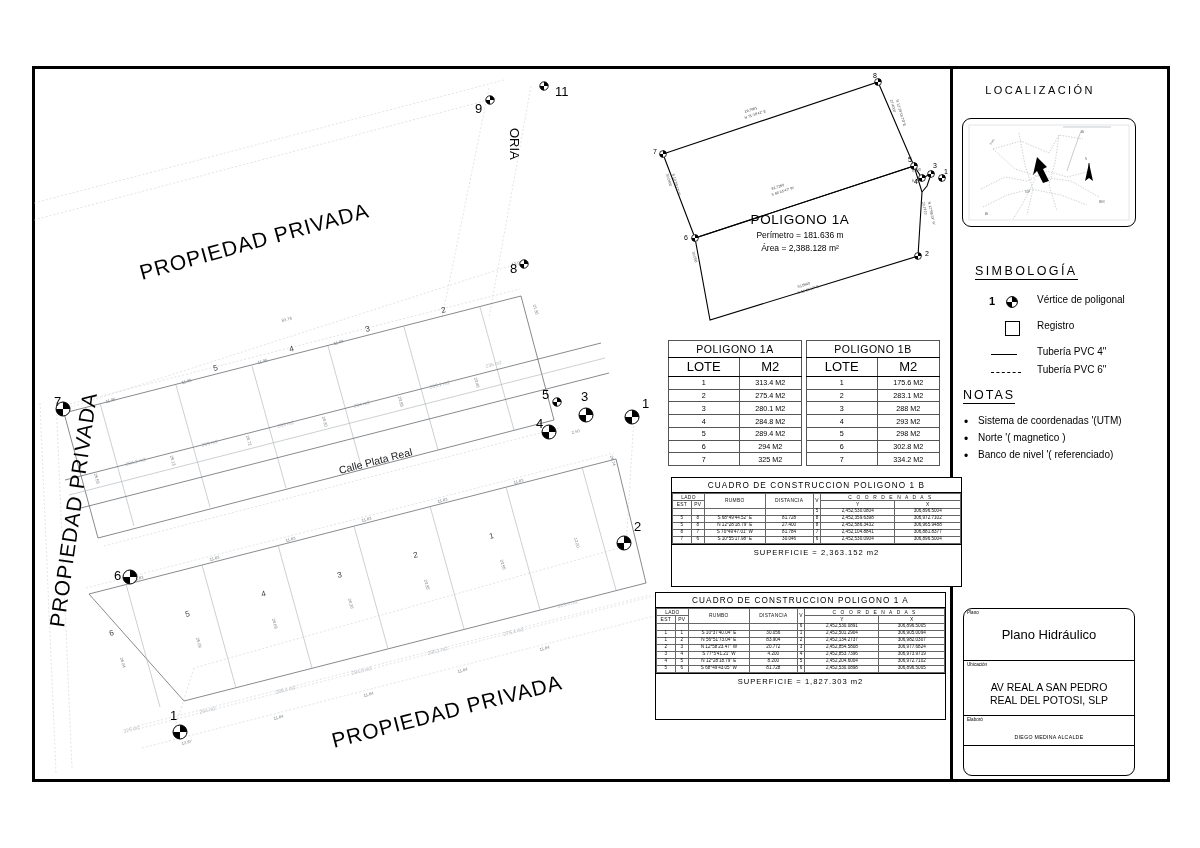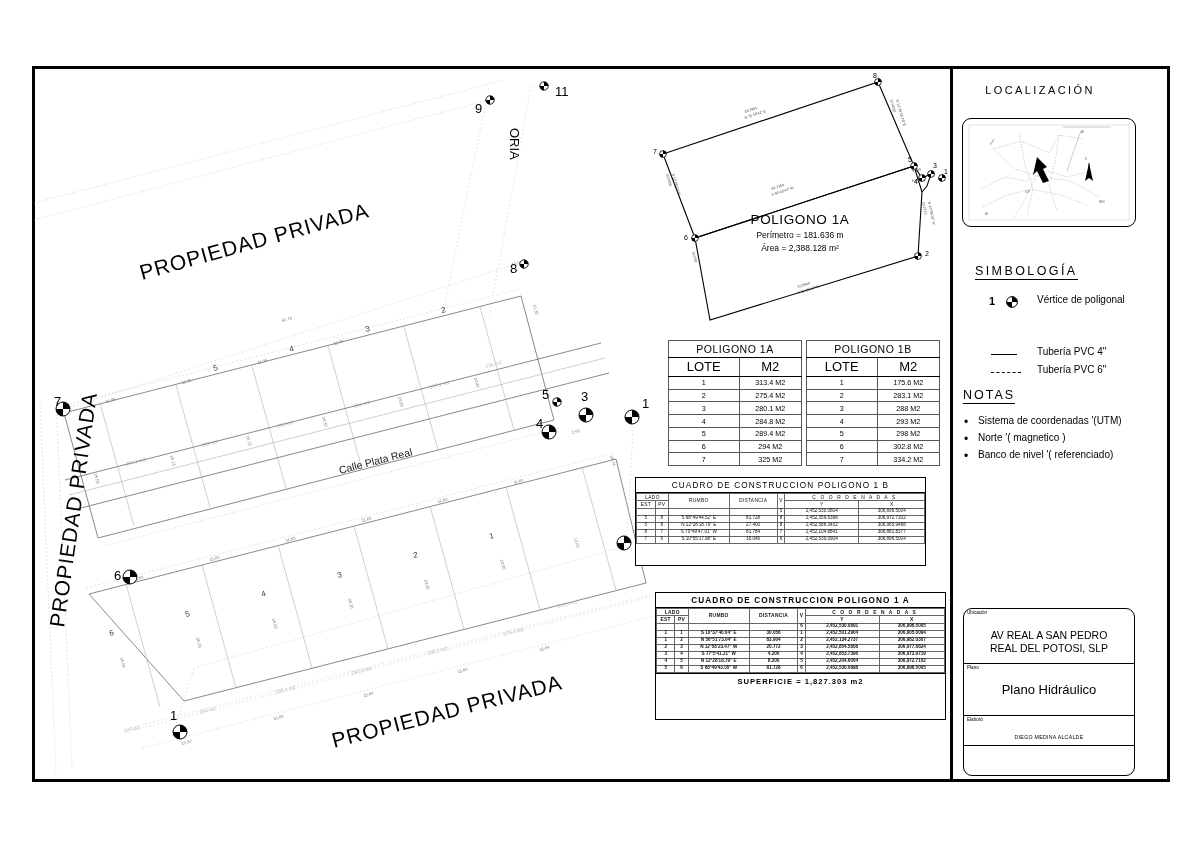--- a/index.html
+++ b/index.html
@@ -29,22 +29,22 @@
 
   
   .lote-wrap{position:absolute;left:668px;top:340px;width:272px;display:flex;gap:4px;}
   .lote-tbl{border:1.4px solid #000;border-collapse:collapse;width:134px;background:#fff;}
   .lote-tbl td,.lote-tbl th{border:.7px solid #555;font-size:7.2px;text-align:center;padding:1.4px 0;font-family:"Liberation Sans",sans-serif;font-weight:normal;}
   .lote-tbl .hdr td{font-size:10.5px;letter-spacing:.5px;padding:2px 0;border-bottom:1.2px solid #000;}
   .lote-tbl .sub td{font-size:13px;border-bottom:1.1px solid #000;}
 
   
   .cc{position:absolute;border:1.6px solid #000;background:#fff;box-sizing:border-box;}
-  #cc-b{left:635px;top:477px;width:291px;height:89px;}
-  #cc-a{left:655px;top:592px;width:291px;height:128px;font-weight:bold;}
+  #cc-b{left:671px;top:477px;width:291px;height:110px;}
+  #cc-a{left:655px;top:592px;width:291px;height:128px;}
   .cc-title{text-align:center;font-size:8.2px;letter-spacing:1.1px;padding:2.5px 0 2.5px;border-bottom:1px solid #000;font-family:"Liberation Sans",sans-serif;}
   .cc-tbl{border-collapse:collapse;width:100%;}
   .cc-tbl td{border:.6px solid #666;font-size:4.6px;text-align:center;padding:.6px 0;color:#111;font-family:"Liberation Sans",sans-serif;line-height:1.05;}
   .cc-tbl td.hd{font-size:4.9px;letter-spacing:.3px;}
   .cc-tbl td.coordhd{letter-spacing:1.6px;}
   .cc-sup{text-align:center;font-size:7.6px;letter-spacing:1px;padding:3px 0 3px;border-top:1px solid #000;font-family:"Liberation Sans",sans-serif;}
 
   
   .rp-title{position:absolute;left:0;right:0;text-align:center;font-size:11px;letter-spacing:2.4px;font-family:"Liberation Sans",sans-serif;}
   #loc-title{top:84px;}
@@ -444,20 +444,21 @@
             <td>7</td>
             <td>6</td>
             <td>S 10°55'17.98" E</td>
             <td>30.046</td>
             <td>6</td>
             <td>2,452,530.0904</td>
             <td>306,896.5004</td>
           </tr>
         </tbody>
     </table>
+    <div class="cc-sup">SUPERFICIE  =  2,363.152  m2</div>
   </div>
 
   <div class="cc" id="cc-a">
     <div class="cc-title">CUADRO  DE  CONSTRUCCION  POLIGONO  1  A</div>
     <table class="cc-tbl">
       <tbody id="cc-a-body">
           <tr>
             <td class="hd" colspan="2">LADO</td>
             <td class="hd" rowspan="2">RUMBO</td>
             <td class="hd" rowspan="2">DISTANCIA</td>
@@ -576,20 +577,24 @@
   <div class="simb-row" style="top:292px;">
     <span style="position:absolute;left:14px;top:3px;font-size:11px;font-weight:bold;">1</span>
     <svg style="position:absolute;left:30px;top:3px;" width="14" height="14" viewBox="0 0 14 14">
       <circle cx="7" cy="7" r="5.4" fill="#fff" stroke="#000" stroke-width="1"></circle>
       <path d="M7,1.6 A5.4,5.4 0 0,1 12.4,7 L7,7 Z" fill="#000"></path>
       <path d="M7,12.4 A5.4,5.4 0 0,1 1.6,7 L7,7 Z" fill="#000"></path>
     </svg>
     <span class="simb-lbl">Vértice de poligonal</span>
   </div>
 
+  <div class="simb-row" style="top:318px;">
+    <span style="position:absolute;left:30px;top:3px;width:15px;height:15px;border:1.2px solid #000;box-sizing:border-box;"></span>
+    <span class="simb-lbl">Registro</span>
+  </div>
 
   <div class="simb-row" style="top:344px;">
     <span style="position:absolute;left:16px;top:10px;width:26px;height:0;border-top:1.4px solid #000;"></span>
     <span class="simb-lbl">Tubería PVC 4"</span>
   </div>
 
   <div class="simb-row" style="top:362px;">
     <span style="position:absolute;left:16px;top:10px;width:30px;height:0;border-top:1.4px dashed #000;"></span>
     <span class="simb-lbl">Tubería PVC 6"</span>
   </div>
@@ -602,32 +607,32 @@
   <div class="nota" style="top:432px;">
     <span class="bullet">•</span>
     <span>Norte '( magnetico )</span>
   </div>
   <div class="nota" style="top:449px;">
     <span class="bullet">•</span>
     <span>Banco de nivel '( referenciado)</span>
   </div>
 
   <div class="tb">
+    <div class="tb-sec" id="tb-plano">
+      <span class="tb-cap">Plano</span>
+      <div class="tb-val">Plano Hidráulico</div>
+    </div>
     <div class="tb-sec" id="tb-ubic">
       <span class="tb-cap">Ubicación</span>
       <div class="tb-val">
         <div>
           <div>AV REAL A SAN PEDRO</div>
           <div>REAL DEL POTOSI, SLP</div>
         </div>
       </div>
     </div>
-    <div class="tb-sec" id="tb-plano">
-      <span class="tb-cap">Plano</span>
-      <div class="tb-val">Plano Hidráulico</div>
-    </div>
     <div class="tb-sec" id="tb-elab">
       <span class="tb-cap">Elaboró</span>
       <div class="tb-val">DIEGO MEDINA ALCALDE</div>
     </div>
   </div>
 
 </div>
 
 </body></html>

